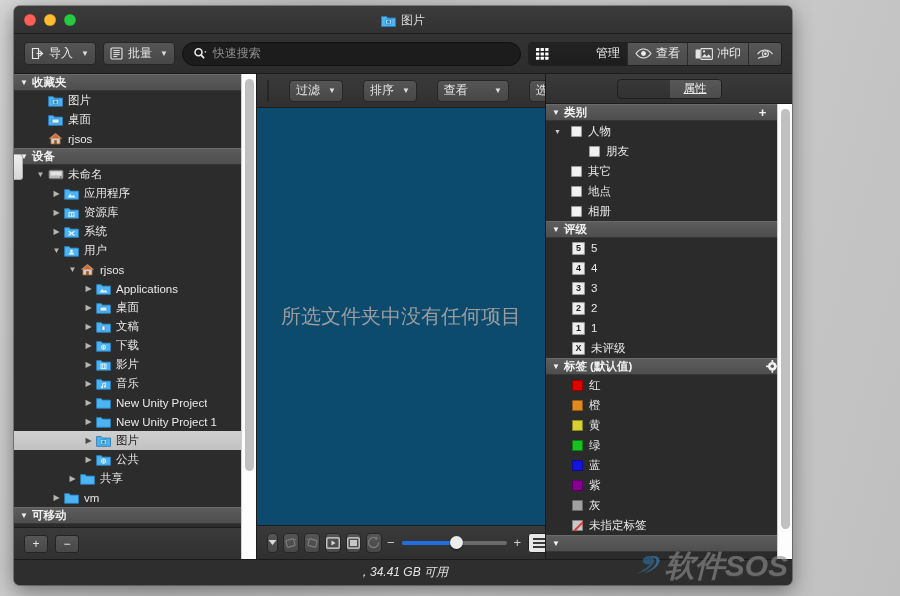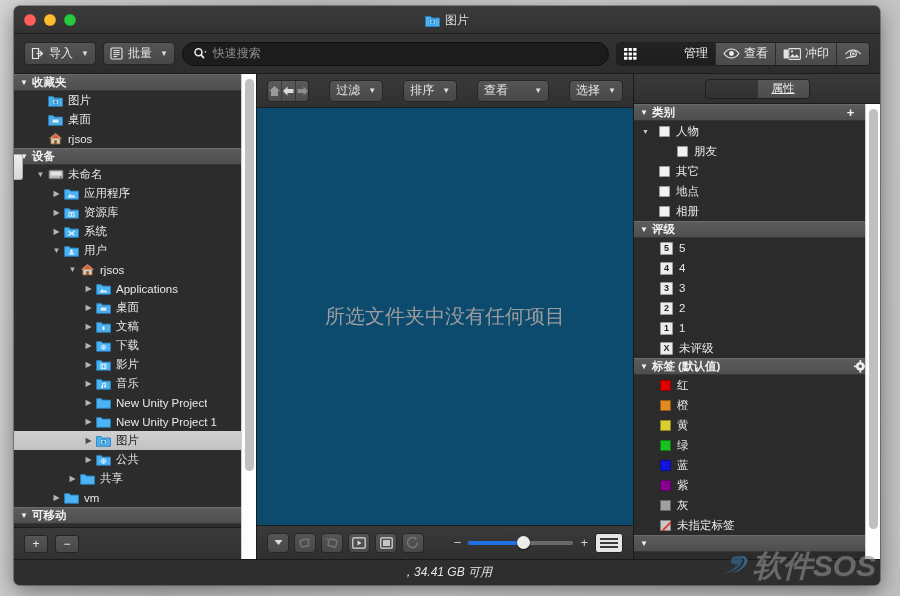--- a/index.html
+++ b/index.html
@@ -8,21 +8,21 @@
     font-family:"Liberation Sans","DejaVu Sans",sans-serif;
     background:#c9c9c9;
   }
   
   #desktop{
     position:absolute;inset:0;
     background:linear-gradient(105deg,#d6d6d6 0%,#c2c2c2 30%,#cfcfcf 55%,#bfbfbf 100%);
   }
   
   #window{
-    position:absolute;left:14px;top:6px;width:866px;height:579px;
+    position:absolute;left:14px;top:6px;width:778px;height:579px;
     background:#2b2b2b;border-radius:6px;
     box-shadow:0 6px 22px rgba(0,0,0,.45), 0 0 0 1px rgba(0,0,0,.3);
     overflow:hidden;display:flex;flex-direction:column;
   }
   
   #titlebar{
     height:28px;flex:0 0 28px;position:relative;
     background:linear-gradient(#3b3b3b,#323232);
     border-bottom:1px solid #1d1d1d;
   }

